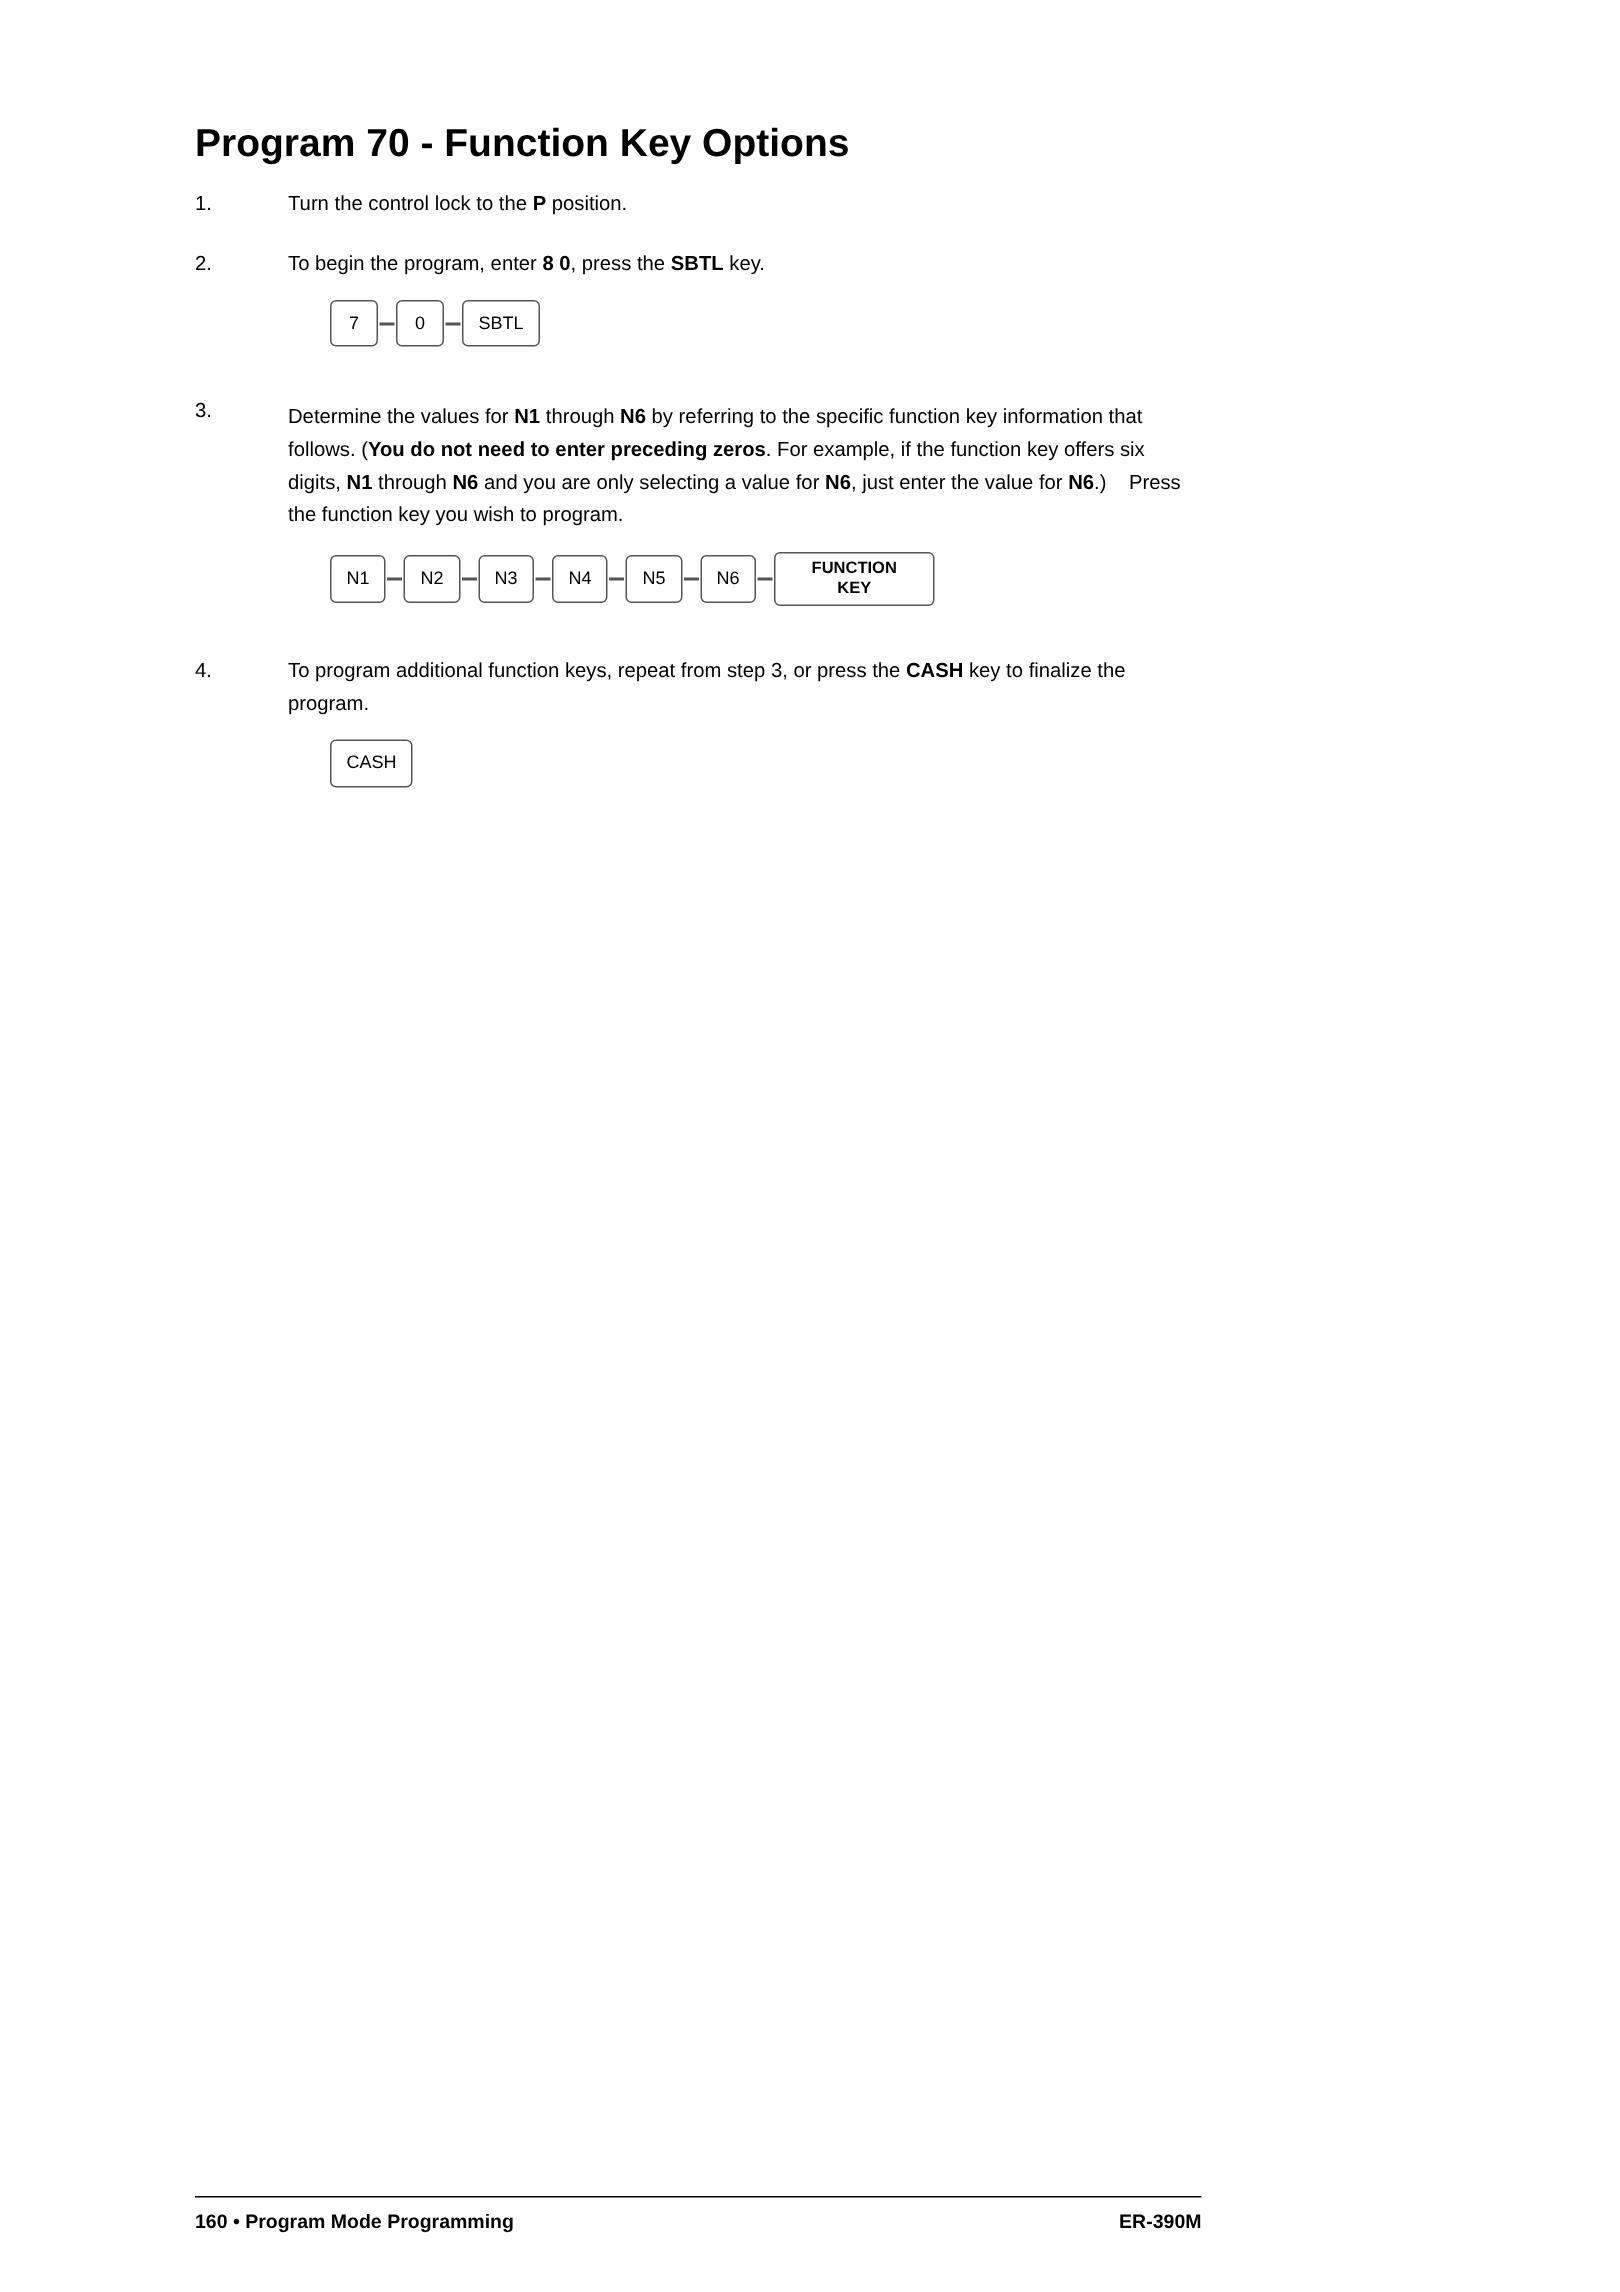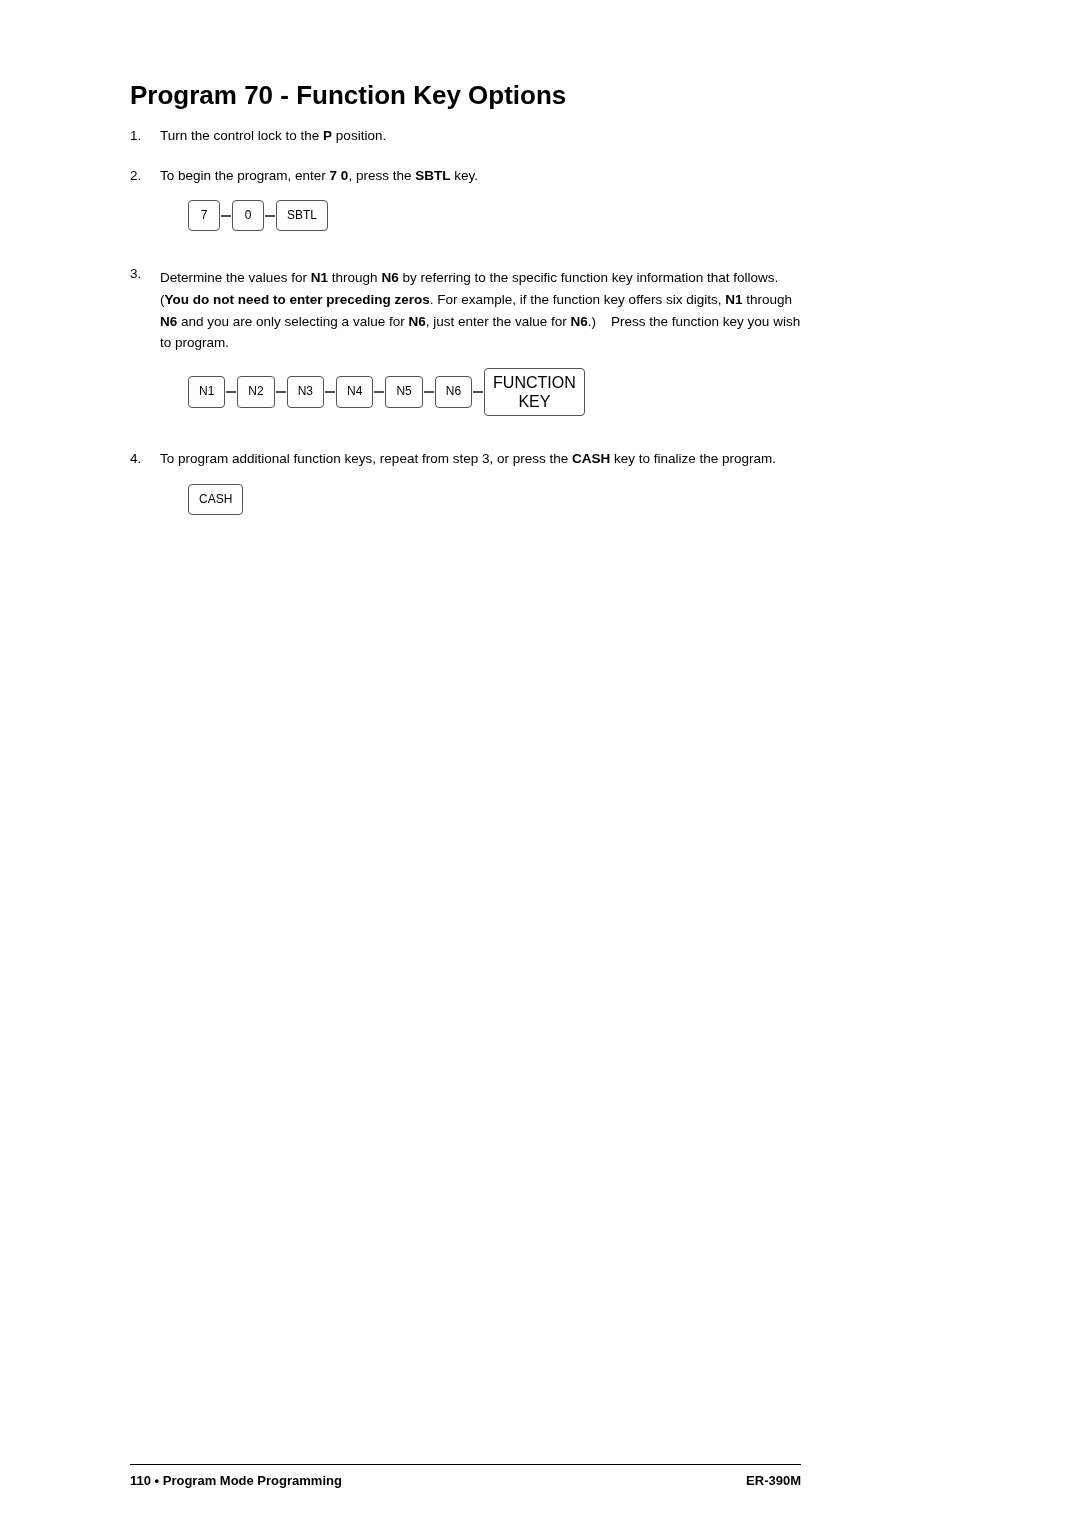--- a/index.html
+++ b/index.html
@@ -55,22 +55,23 @@
       min-width: 32px;
       text-align: center;
       display: flex;
       align-items: center;
       justify-content: center;
     }
 
     .key-box.double-line {
       flex-direction: column;
       line-height: 1.2;
-      padding: 4px 8px;
-      font-size: 16px;
+      padding: 4px 24px;
+      font-size: 11px;
+      font-weight: bold;
     }
 
     .key-connector {
       font-size: 16px;
       color: #555;
       margin: 0 1px;
       display: flex;
       align-items: center;
     }
 
@@ -110,41 +111,42 @@
       min-width: 30px;
       font-size: 13.5px;
       line-height: 1.6;
       padding-top: 0;
     }
 
     .step-body-col {
       flex: 1;
       font-size: 13.5px;
       line-height: 1.6;
+      margin-left: 32px;
     }
   </style>
 </head>
 <body>
 
 <div class="page">
 
   <h1 class="page-title">Program 70 - Function Key Options</h1>
 
 
   <div class="step-row">
     <div class="step-num-col">1.</div>
     <div class="step-body-col">
       Turn the control lock to the <strong>P</strong> position.
     </div>
   </div>
 
   <div class="step-row">
     <div class="step-num-col">2.</div>
     <div class="step-body-col">
-      To begin the program, enter <strong>7 0</strong>, press the <strong>SBTL</strong> key.
+      To begin the program, enter <strong>8 0</strong>, press the <strong>SBTL</strong> key.
 
       
       <div class="key-diagram">
         <div class="key-box">7</div>
         <div class="key-connector">
           <div class="key-connector-line"></div>
         </div>
         <div class="key-box">0</div>
         <div class="key-connector">
           <div class="key-connector-line"></div>
@@ -198,17 +200,17 @@
       To program additional function keys, repeat from step 3, or press the <strong>CASH</strong> key to finalize the program.
 
       
       <div class="key-diagram">
         <div class="key-box">CASH</div>
       </div>
     </div>
   </div>
 
   <div class="footer">
-    <div class="footer-left">110  •   Program Mode Programming</div>
+    <div class="footer-left">160  •   Program Mode Programming</div>
     <div class="footer-right">ER-390M</div>
   </div>
 
 </div>
 
 </body></html>

